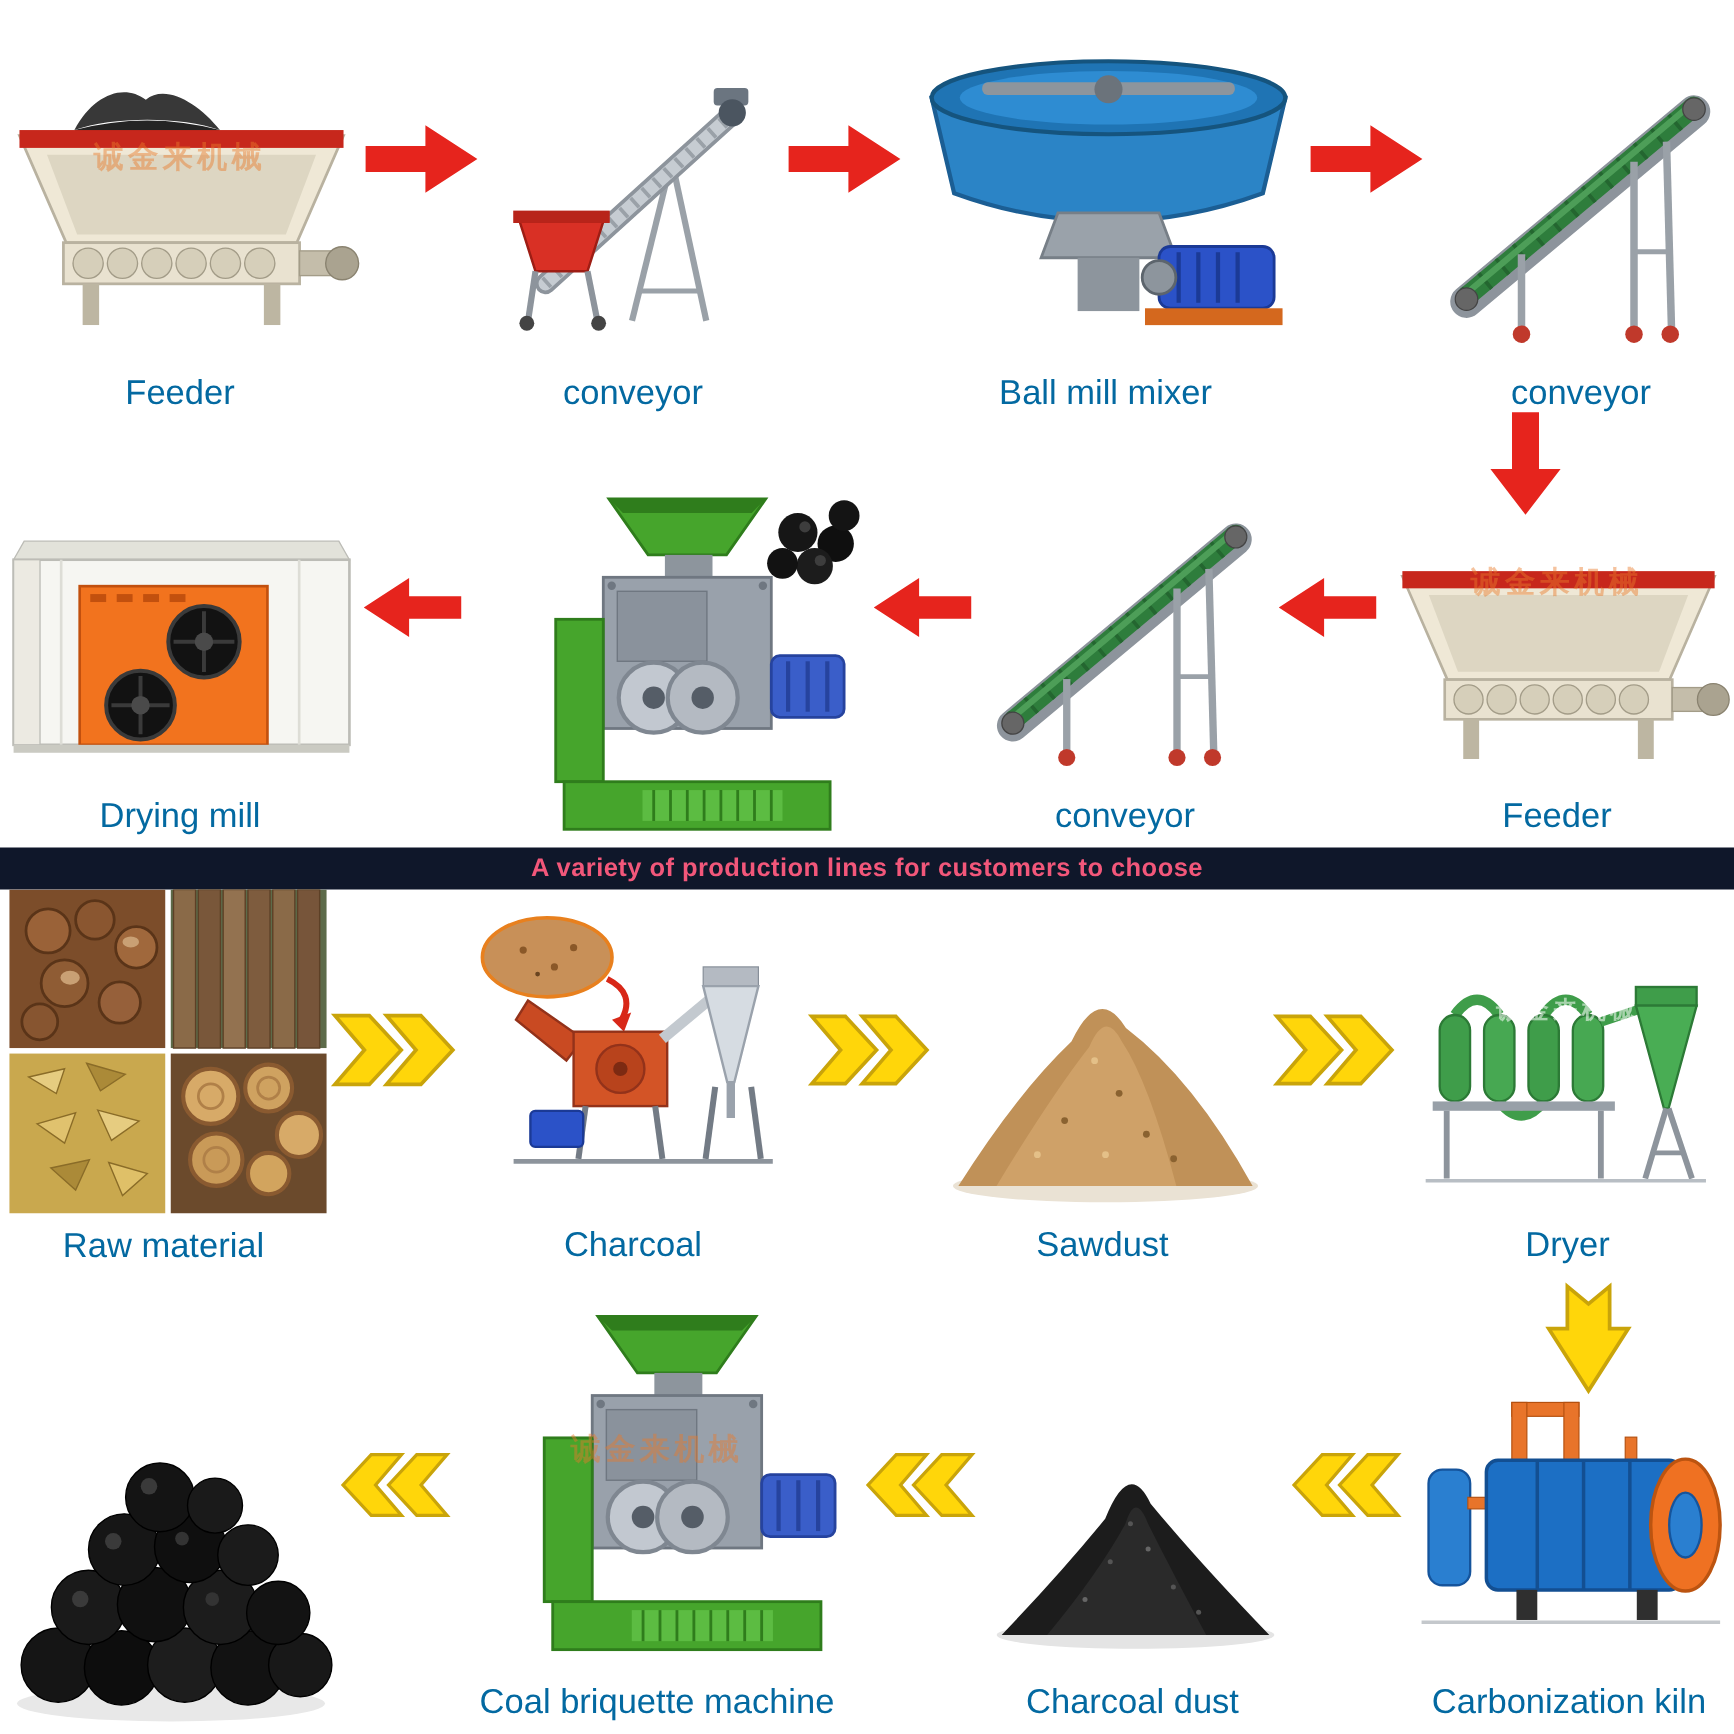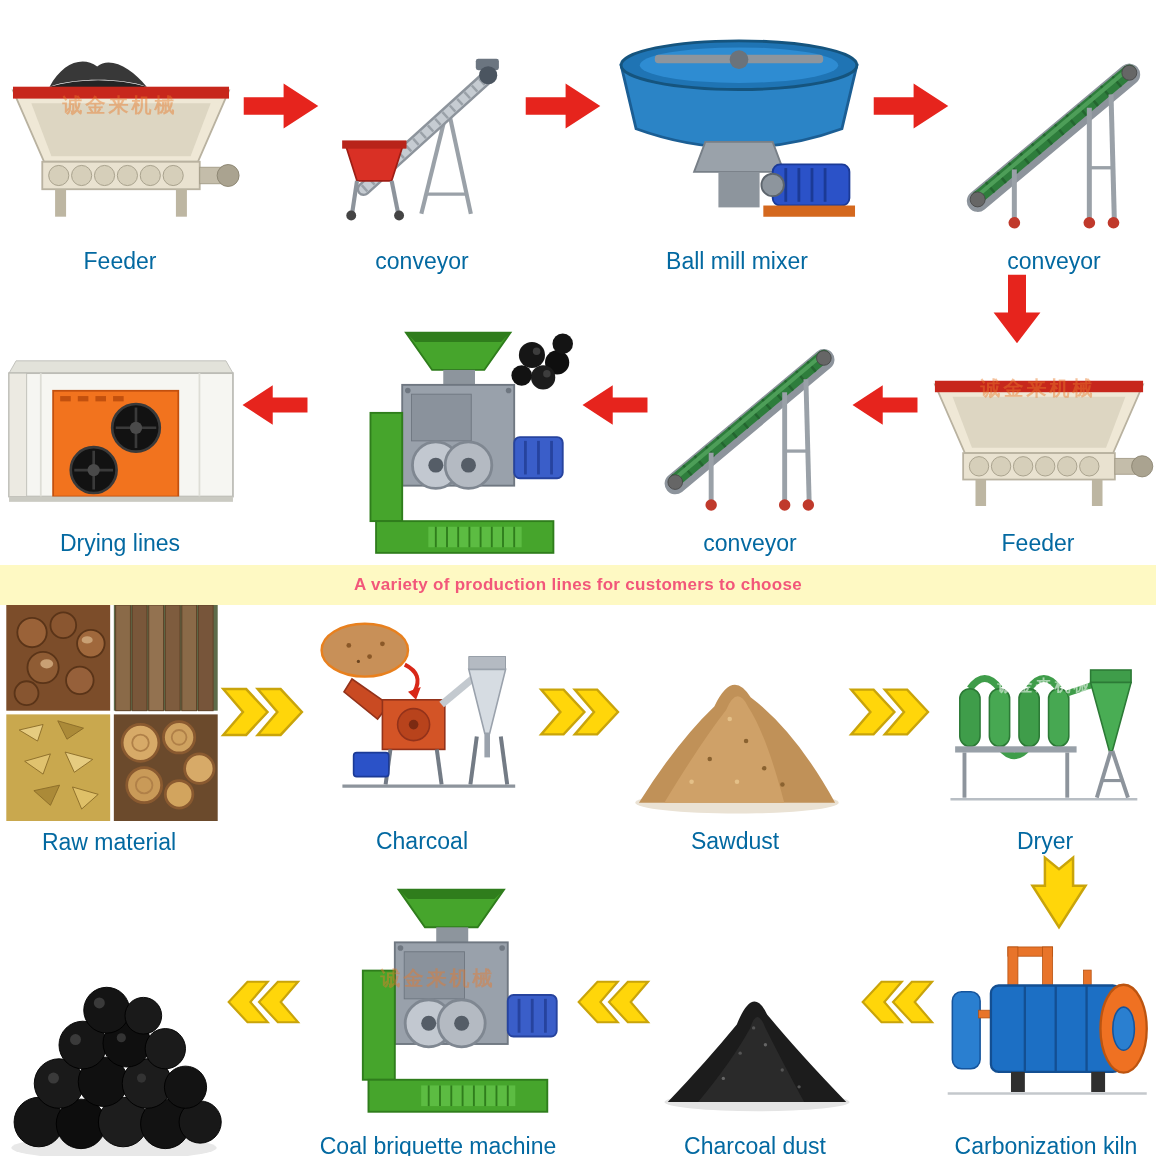--- a/index.html
+++ b/index.html
@@ -11,21 +11,21 @@
   #row3{height:258px}
   #row4{height:305px}
   .step{display:flex;flex-direction:column;align-items:center}
   .img{flex:1;width:100%;display:flex;align-items:flex-end;justify-content:flex-end;position:relative}
   .label{height:44px;display:flex;align-items:center;justify-content:center;font-weight:normal;font-size:23px;color:#0369a1;white-space:nowrap}
   .arrowcell{display:flex;align-items:center;justify-content:center}
   .r1pad{padding-bottom:72px}
   .r2pad{padding-bottom:38px}
   .r3pad{padding-bottom:44px}
   .r4pad{padding-bottom:27px}
-  .banner{height:40px;background:#fef9c3;display:flex;align-items:center;justify-content:center}
+  .banner{height:28px;background:#0f172a;display:flex;align-items:center;justify-content:center}
   .banner span{color:#f2577a;font-weight:bold;font-size:17px;letter-spacing:.3px}
   .wm{position:absolute;left:50%;top:44%;transform:translate(-50%,-50%);font-size:20px;font-weight:bold;color:rgba(233,121,42,.45);letter-spacing:3px;white-space:nowrap;pointer-events:none}
   .wm.green{color:rgba(255,255,255,.55);font-size:16px;top:38%}
   .downarrow{position:absolute}
   svg{display:block}
 </style>
 </head>
 <body>
 
 <div class="canvas">
@@ -160,21 +160,21 @@
           <line x1="152" y1="77" x2="152" y2="123" stroke="#3a3a3a" stroke-width="3"></line>
           <line x1="129" y1="100" x2="175" y2="100" stroke="#3a3a3a" stroke-width="3"></line>
           <circle cx="152" cy="100" r="7" fill="#4a4a4a"></circle>
           <circle cx="104" cy="148" r="26" fill="#121212" stroke="#3a3a3a" stroke-width="3"></circle>
           <line x1="104" y1="126" x2="104" y2="170" stroke="#3a3a3a" stroke-width="3"></line>
           <line x1="82" y1="148" x2="126" y2="148" stroke="#3a3a3a" stroke-width="3"></line>
           <circle cx="104" cy="148" r="7" fill="#4a4a4a"></circle>
           <rect x="8" y="178" width="254" height="6" fill="#cacac2"></rect>
         </svg>
       </div>
-      <div class="label">Drying lines</div>
+      <div class="label">Drying mill</div>
     </div>
 
     <div class="arrowcell r2pad" style="width:70px">
       <svg width="68" height="50" viewBox="0 0 90 60">
           <polygon points="88,20 42,20 42,4 2,30 42,56 42,40 88,40" fill="#e6241d"></polygon>
         </svg>
     </div>
 
     <div class="step" style="width:270px">
       <div class="img">

